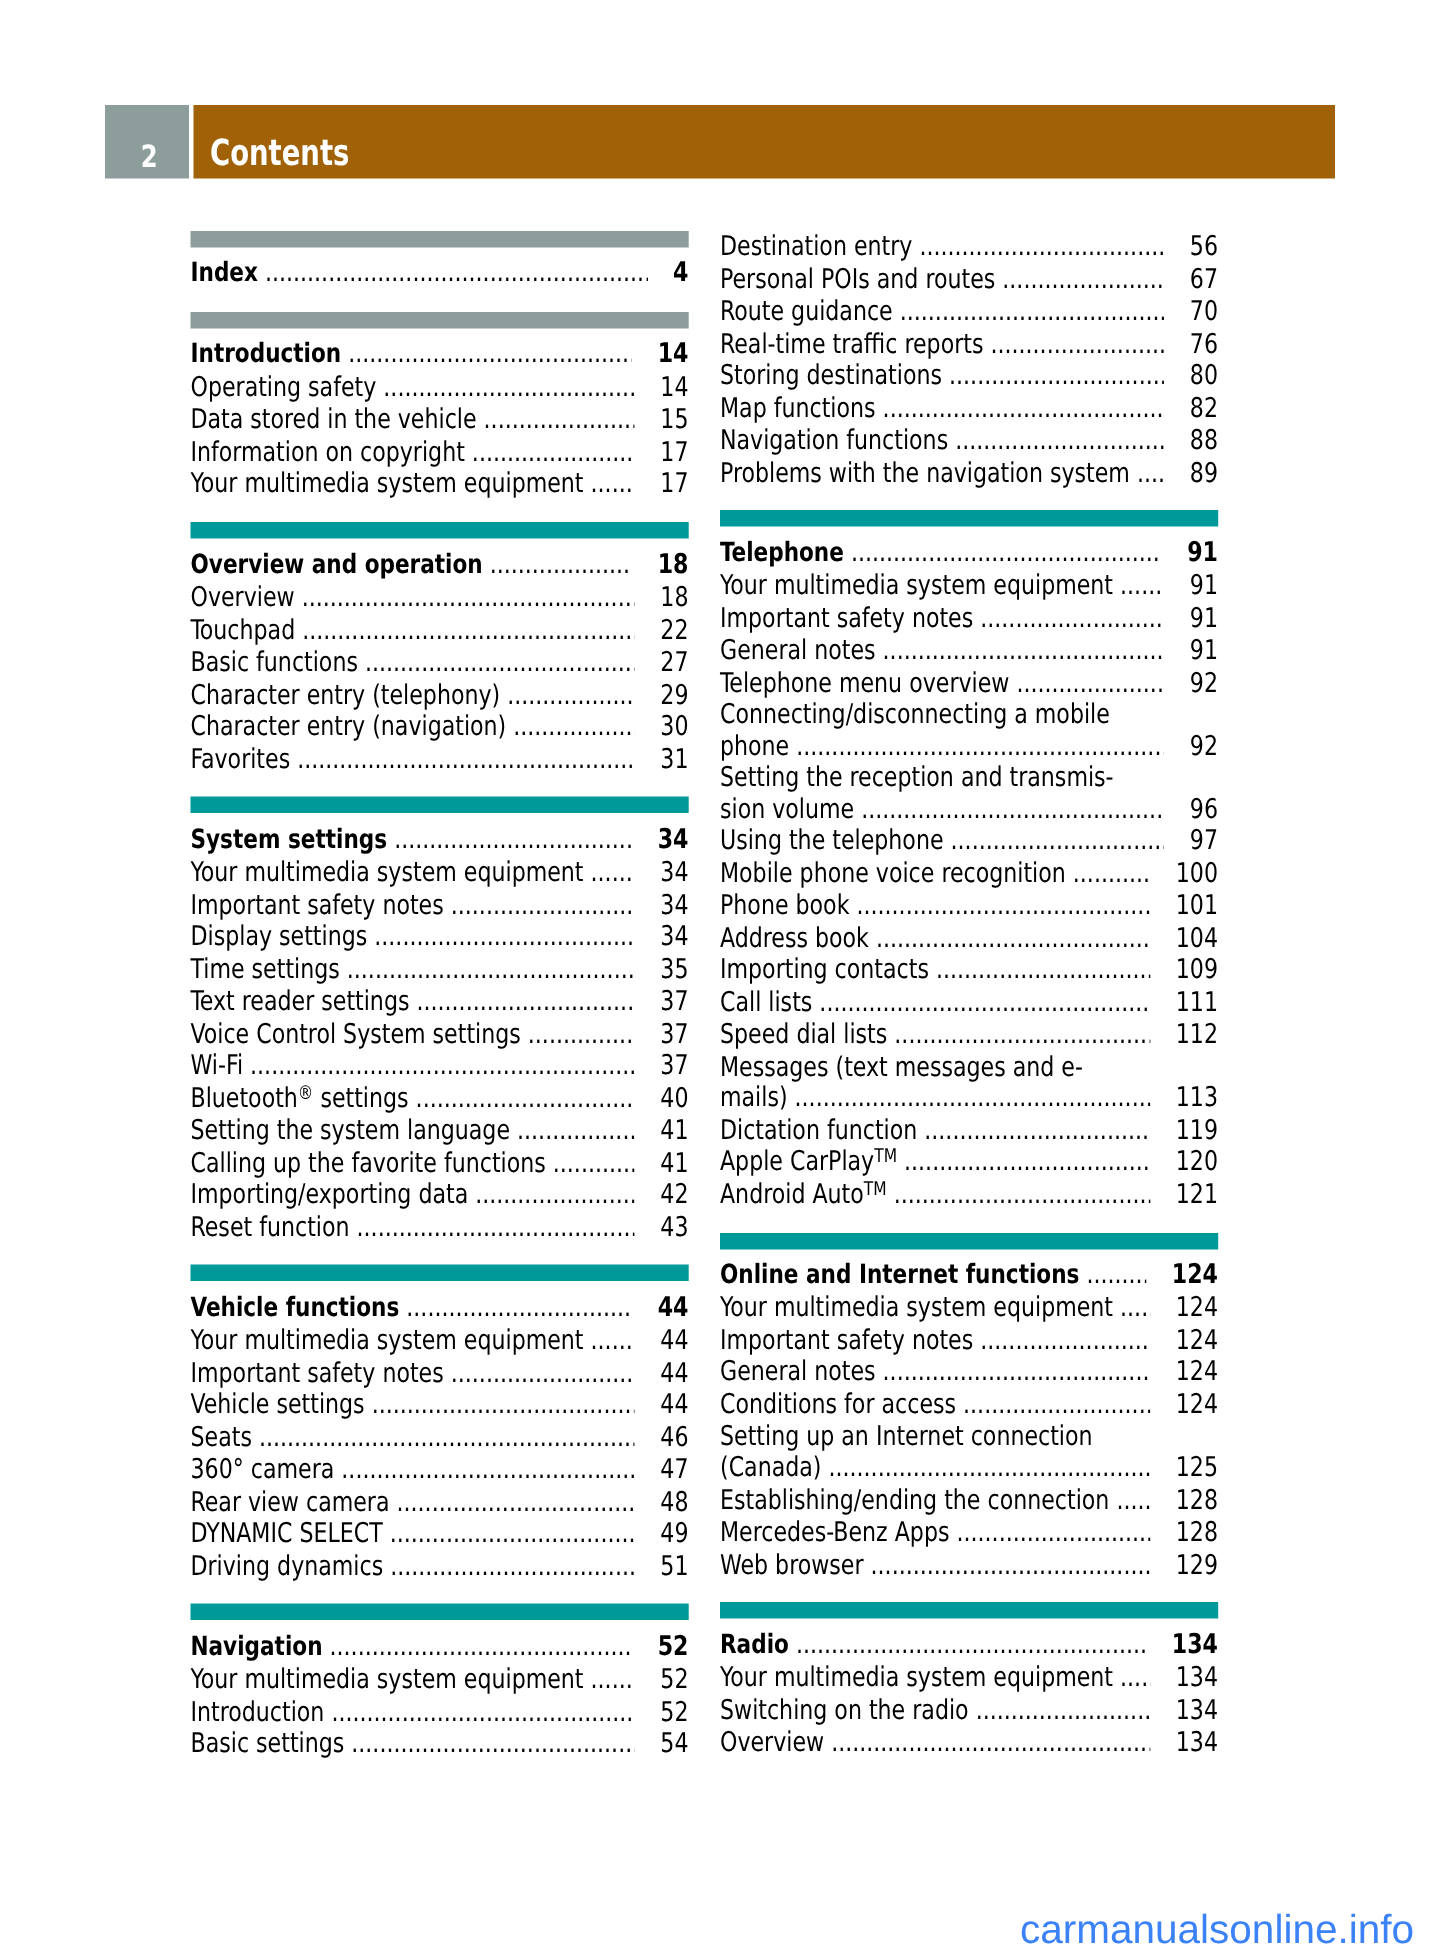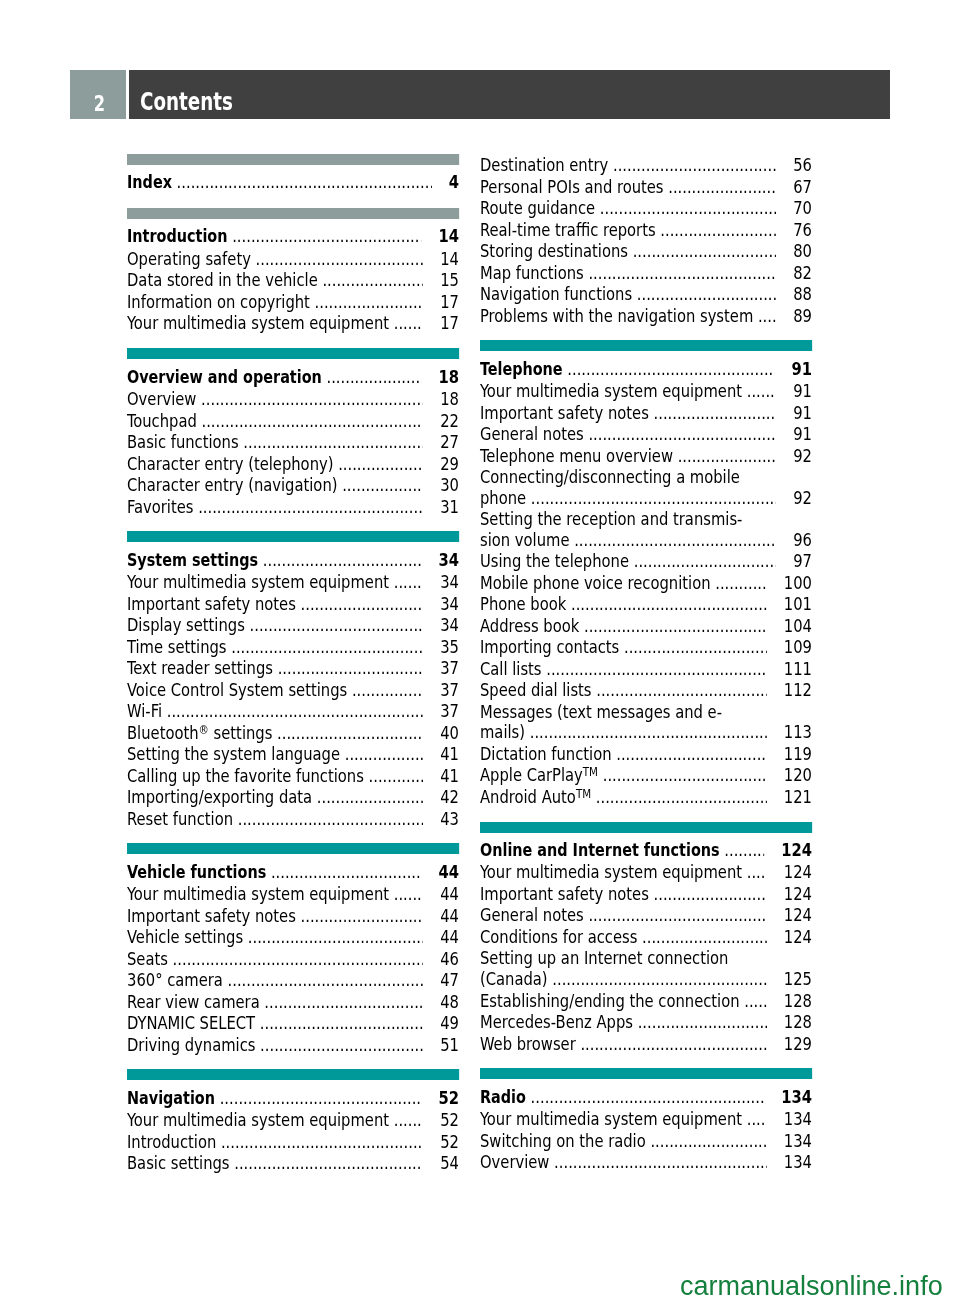--- a/index.html
+++ b/index.html
@@ -47,21 +47,21 @@
      white-space:nowrap;}
 </style>
 </head>
 <body>
 
 <div class="page">
 <div class="header">
 <div class="hdr-num" style="background-color: rgb(140, 157, 155);">
         <span>2</span>
       </div>
-<div class="hdr-title" style="background-color: #404040;">
+<div class="hdr-title" style="background-color: #a16207;">
         <span>Contents</span>
       </div>
 </div>
 <div class="col col-l">
 <div class="sec">
 <div class="rule grey" style="background-color: rgb(140, 157, 155);"></div>
 <div class="line bold hdr-row">
           <span class="lab">Index</span>
           <span class="lead">&nbsp;...............................................................................................</span>
           <span class="pg">4</span>
@@ -494,14 +494,14 @@
           <span class="lead">&nbsp;...............................................................................................</span>
           <span class="pg">134</span>
         </div>
 <div class="line ">
           <span class="lab">Overview</span>
           <span class="lead">&nbsp;...............................................................................................</span>
           <span class="pg">134</span>
         </div>
 </div>
 </div>
-<div class="watermark" style="color: #15803d;">carmanualsonline.info</div>
+<div class="watermark" style="color: #3b82f6;">carmanualsonline.info</div>
 </div>
 
 </body></html>

